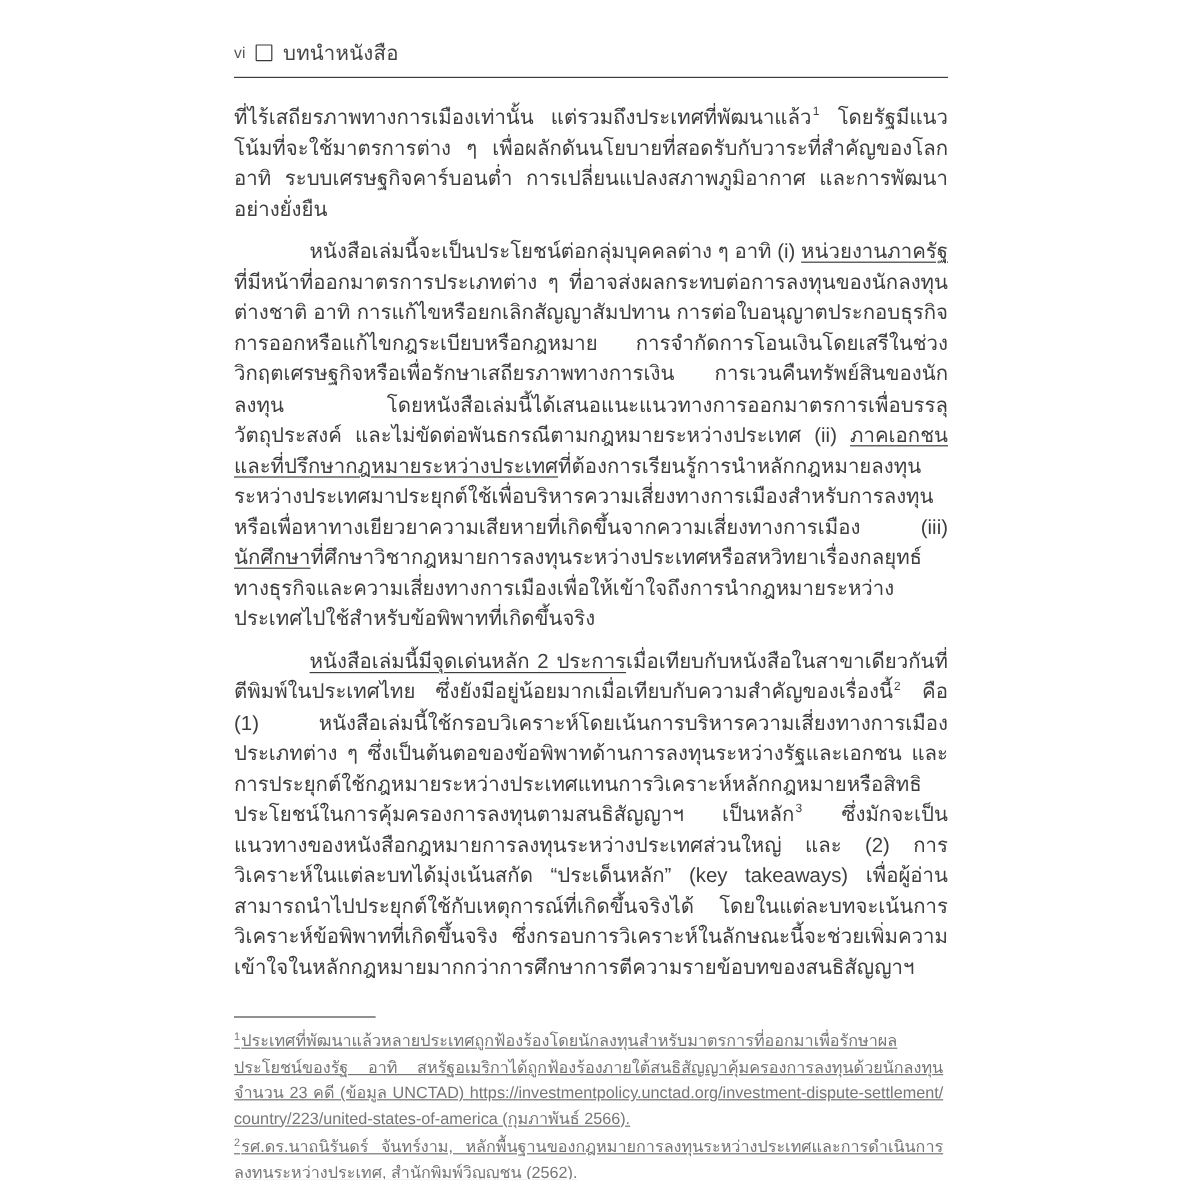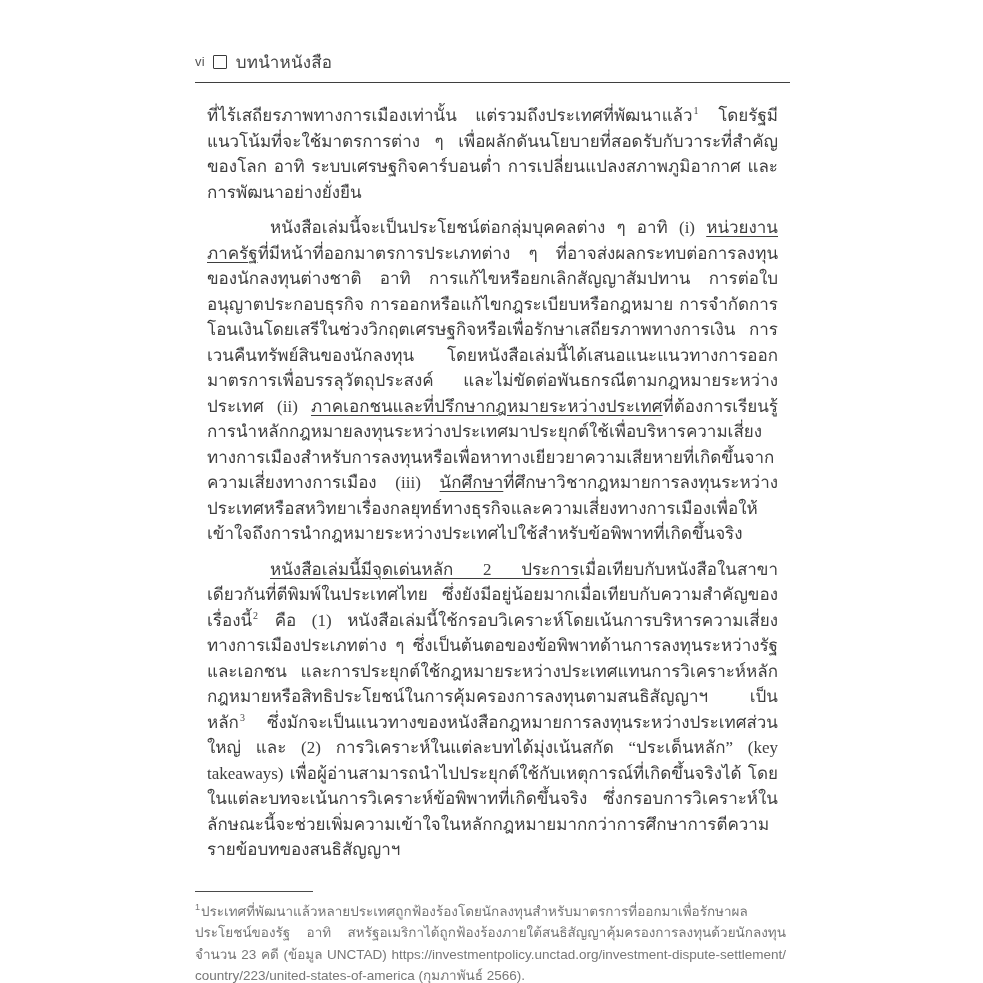--- a/index.html
+++ b/index.html
@@ -2,21 +2,21 @@
 <html lang="th"><head>
 <meta charset="utf-8">
 <style>
   html,body{margin:0;padding:0;background:#ffffff;}
   .page{
     position:relative;
     width:983px;height:983px;
     margin:0 auto;
     background:#ffffff;
     box-sizing:border-box;
-    padding:48px 193px 0 195px;
+    padding:30px 193px 0 195px;
     font-family:"Liberation Sans","DejaVu Sans",sans-serif;
     color:#404040;
     overflow:hidden;
   }
   
   .runhead{
     display:flex;align-items:center;
     font-size:14px;color:#4a4a4a;
     letter-spacing:0.2px;
     padding-bottom:7px;
@@ -24,21 +24,21 @@
     margin-bottom:20px;
   }
   .folio{font-size:13px;color:#555;margin-right:8px;}
   .sq-icon{
     display:inline-block;width:12px;height:12px;
     border:1.7px solid #3a3a3a;border-radius:1px;
     margin-right:9px;flex:0 0 auto;
   }
   .runhead-title{font-size:17px;color:#454545;}
   
-  .body-text{margin:12px;font-family:Liberation Serif, serif;}
+  .body-text{margin:0;}
   .para{
     margin:0 0 10px 0;
     font-size:17px;
     line-height:25.5px;
     text-align:justify;
     color:#3e3e3e;
   }
   .para.indent{text-indent:63px;}
   .para .u{text-decoration:underline;text-underline-offset:3px;text-decoration-thickness:1px;}
   sup.fnref{
@@ -51,20 +51,21 @@
     border-top:1.4px solid #4a4a4a;
     margin:28px 0 9px 0;
   }
   .footnotes{margin:0;}
   .footnote{
     margin:0 4px 2px 0;
     font-size:13.5px;
     line-height:21.5px;
     text-align:justify;
     color:#767676;
+    text-decoration:underline;
   }
   .footnote sup{
     font-size:9px;vertical-align:super;line-height:0;margin-right:1px;
   }
   .footnote .url{overflow-wrap:anywhere;word-break:break-all;}
 </style>
 </head>
 <body>
 
 <div class="page">

